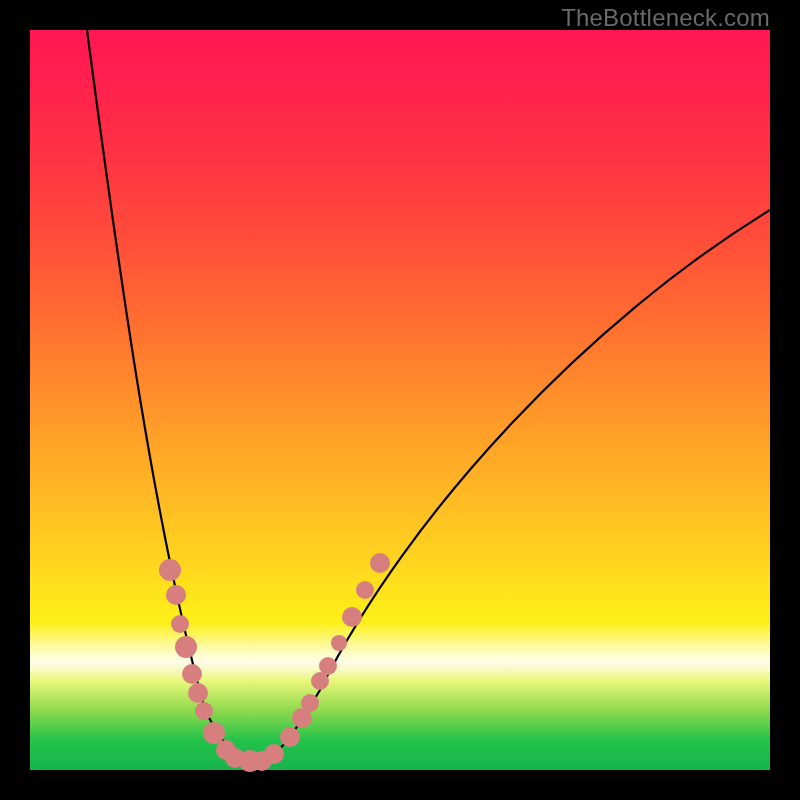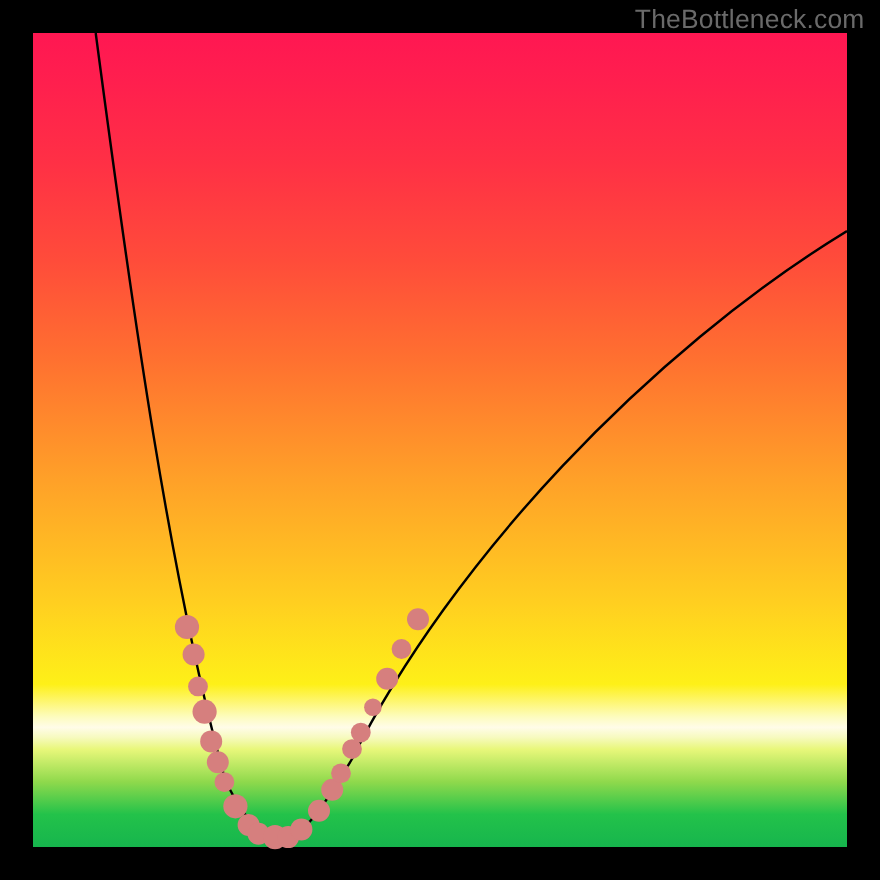--- a/index.html
+++ b/index.html
@@ -11,21 +11,21 @@
     overflow: hidden;
   }
   .container {
     position: relative;
     width: 800px;
     height: 800px;
   }
   .watermark {
     position: absolute;
     top: 4px;
-    right: 14px;
+    right: 30px;
     font-family: Arial, Helvetica, sans-serif;
     font-size: 24px;
     color: #6a6a6a;
     font-weight: 400;
     letter-spacing: 0.2px;
     z-index: 5;
   }
   .plot-area {
     position: absolute;
     left: 30px;

